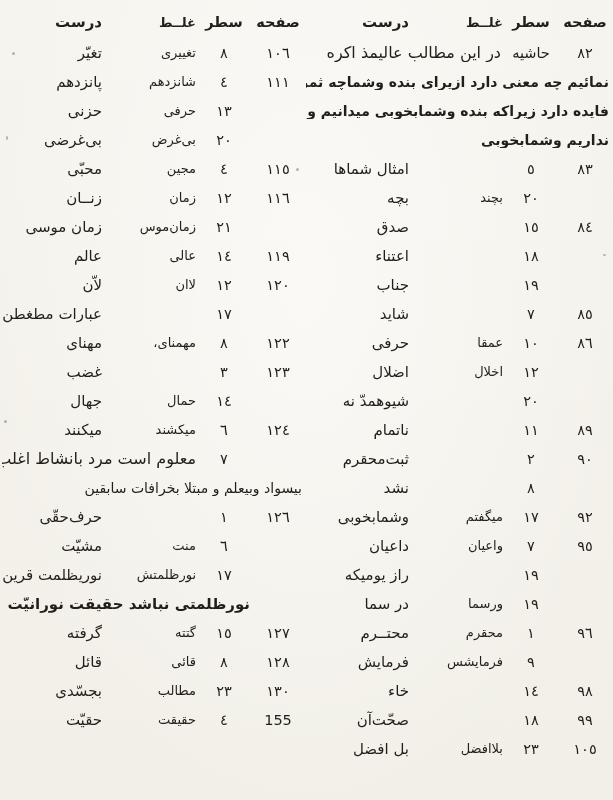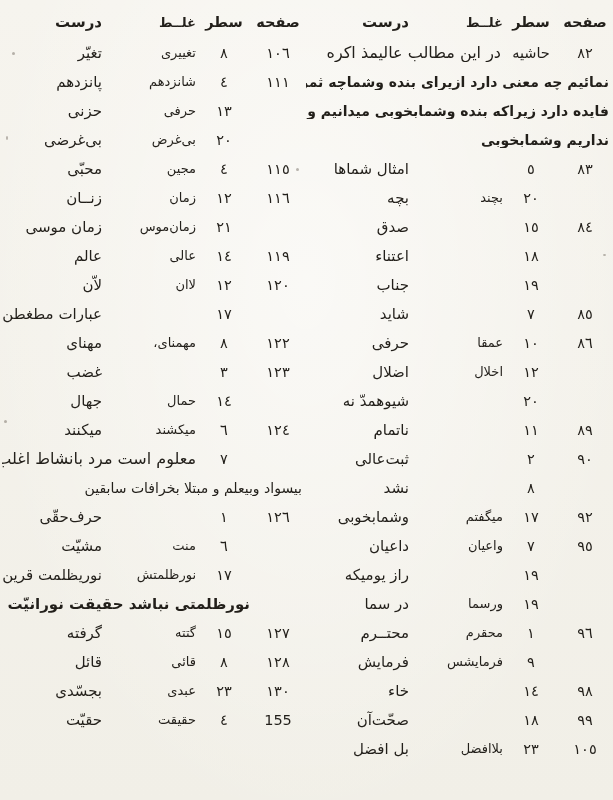--- a/index.html
+++ b/index.html
@@ -115,21 +115,21 @@
         <div class="row">
           <div class="c-page">٨٩</div>
           <div class="c-line">١١</div>
           <div class="c-wrong"></div>
           <div class="c-correct">ناتمام</div>
         </div>
         <div class="row">
           <div class="c-page">٩٠</div>
           <div class="c-line">٢</div>
           <div class="c-wrong"></div>
-          <div class="c-correct">ثبت‌عالی</div>
+          <div class="c-correct">ثبت‌محقرم</div>
         </div>
         <div class="row">
           <div class="c-page"></div>
           <div class="c-line">٨</div>
           <div class="c-wrong"></div>
           <div class="c-correct">نشد</div>
         </div>
         <div class="row">
           <div class="c-page">٩٢</div>
           <div class="c-line">١٧</div>
@@ -316,21 +316,21 @@
         </div>
         <div class="row">
           <div class="c-page">١٢٨</div>
           <div class="c-line">٨</div>
           <div class="c-wrong">قائی</div>
           <div class="c-correct">قائل</div>
         </div>
         <div class="row">
           <div class="c-page">١٣٠</div>
           <div class="c-line">٢٣</div>
-          <div class="c-wrong">عبدی</div>
+          <div class="c-wrong">مطالب</div>
           <div class="c-correct">بجسّدی</div>
         </div>
         <div class="row">
           <div class="c-page">155</div>
           <div class="c-line">٤</div>
           <div class="c-wrong">حقیقت</div>
           <div class="c-correct">حقیّت</div>
         </div>
       </div>
   </div>

